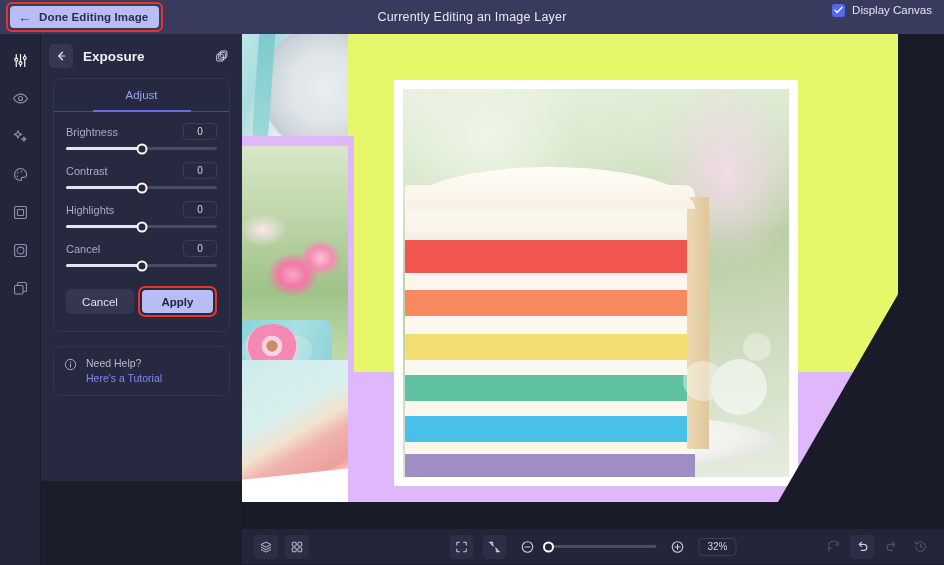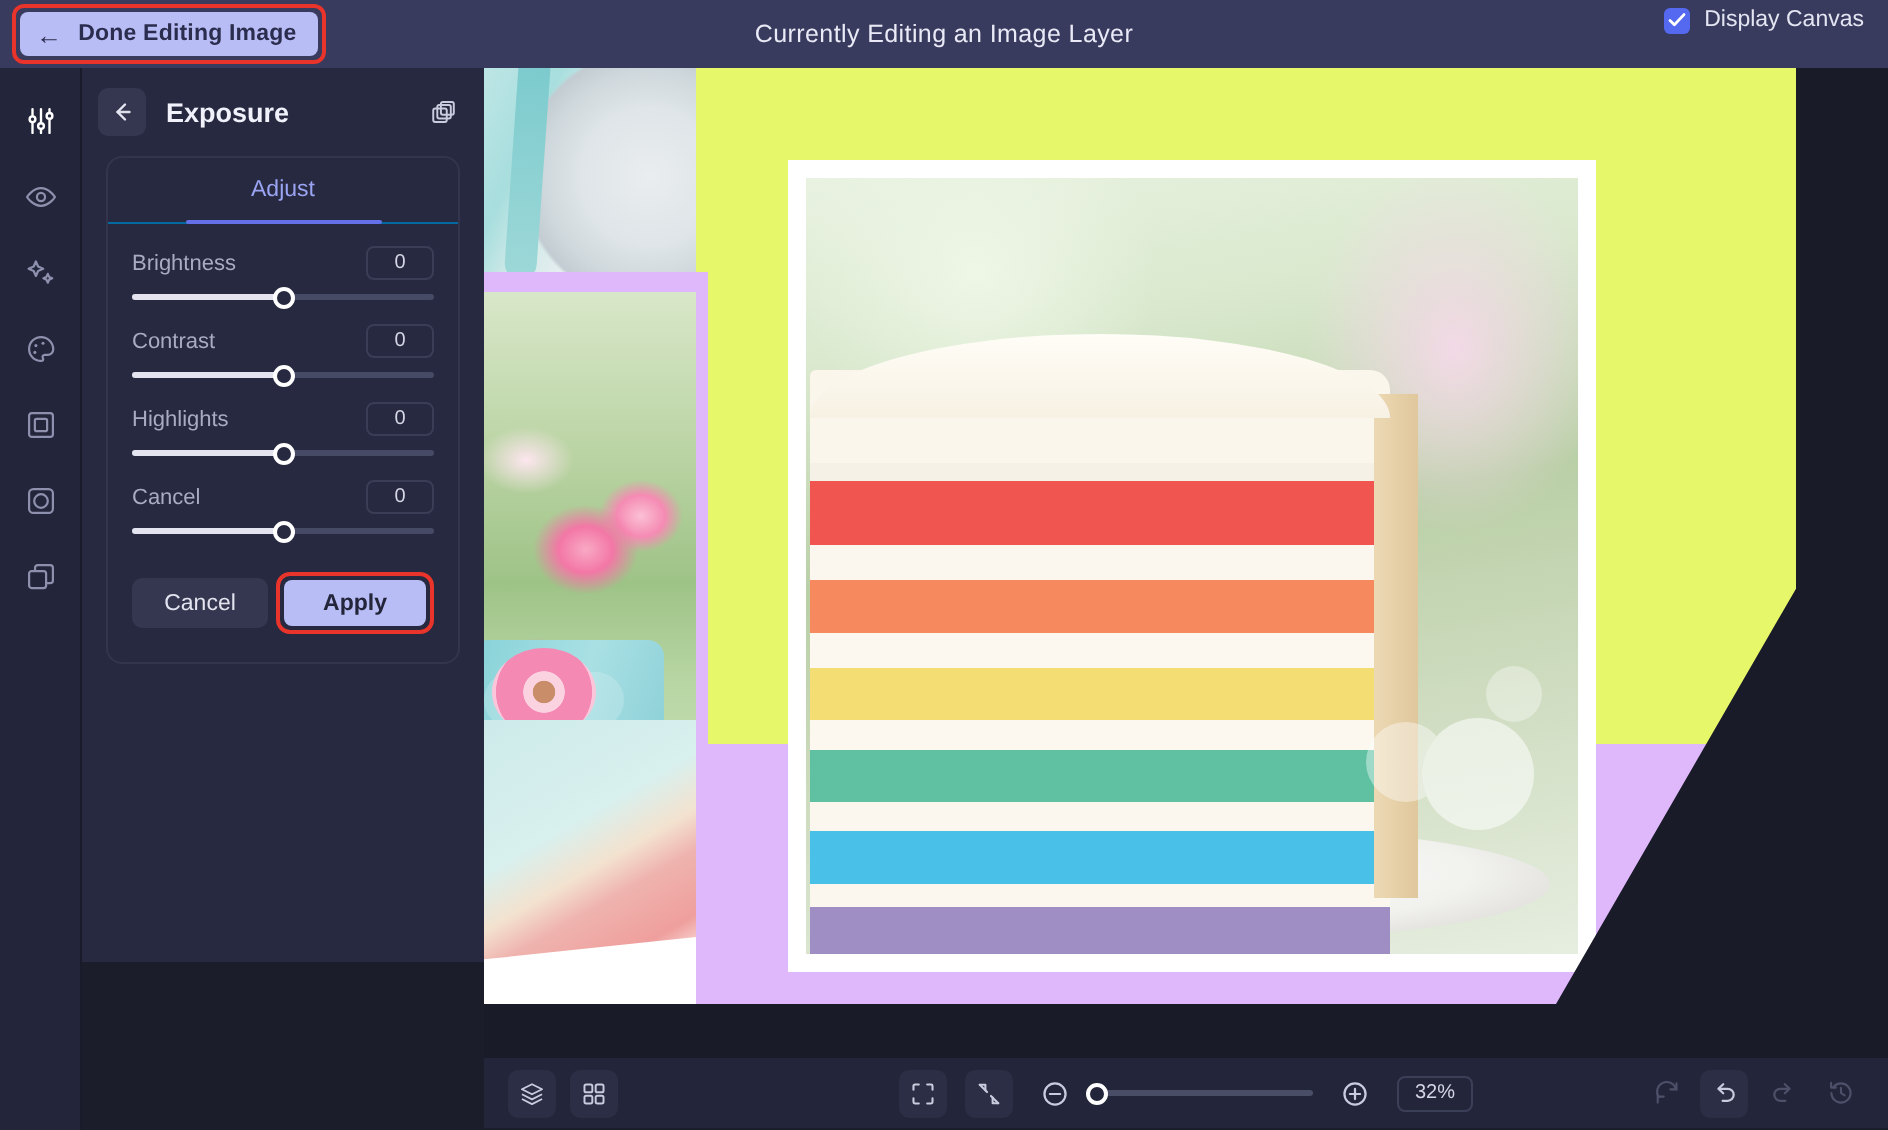--- a/index.html
+++ b/index.html
@@ -461,20 +461,33 @@
       </div>
 
       <div class="btn-row">
         <div class="cancel-btn">Cancel</div>
         <div class="apply-wrap">
           <div class="apply-btn">Apply</div>
         </div>
       </div>
     </div>
 
+    <div class="help-card">
+      <span class="help-icon">
+        <svg width="13" height="13" viewBox="0 0 16 16" fill="none" stroke="currentColor" stroke-width="1.2">
+          <circle cx="8" cy="8" r="6.4"></circle>
+            <path d="M8 7.2v4" stroke-linecap="round"></path>
+            <circle cx="8" cy="4.9" r=".75" fill="currentColor" stroke="none"></circle>
+        </svg>
+      </span>
+      <span>
+        <div class="help-l1">Need Help?</div>
+        <div class="help-l2">Here's a Tutorial</div>
+      </span>
+    </div>
   </div>
 
   <div class="stage">
     <div class="canvas">
       <div class="purple-band"></div>
       <div class="purple-left"></div>
 
       <div class="photo-plate"></div>
 
       <div class="photo-flowers">

